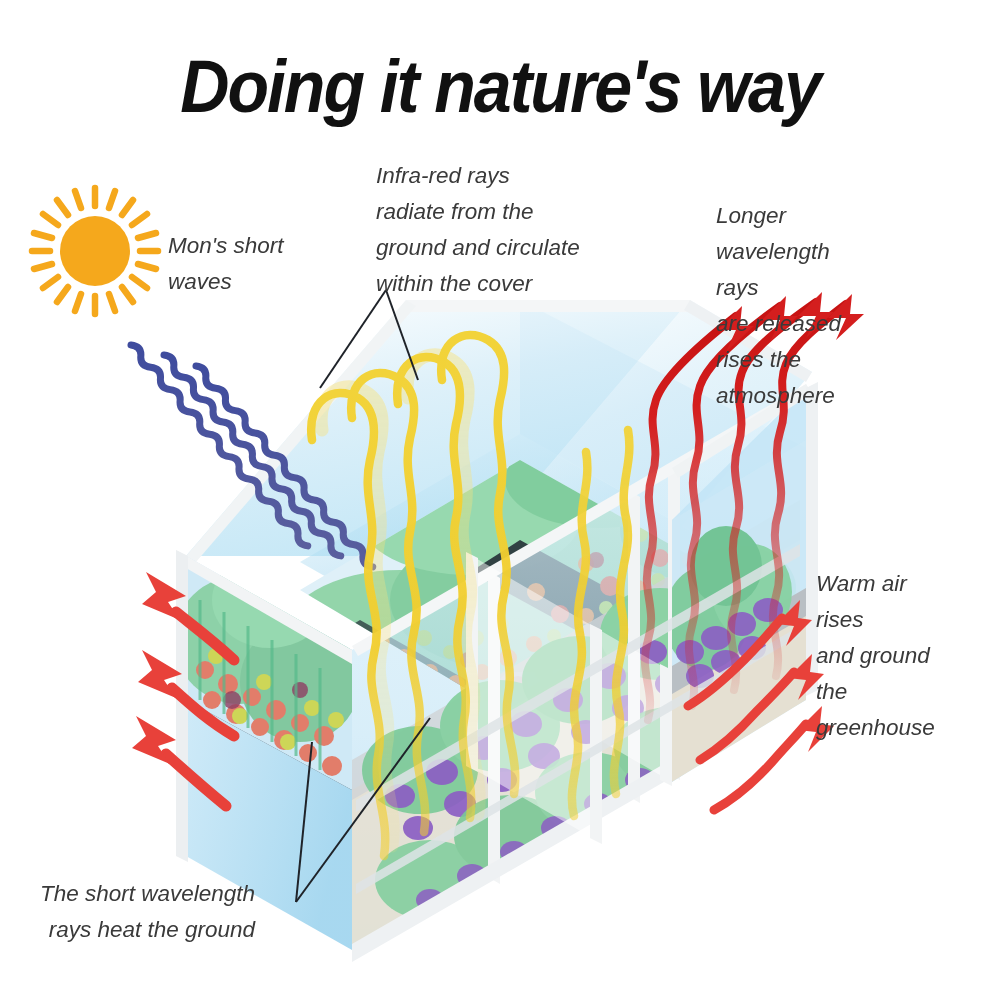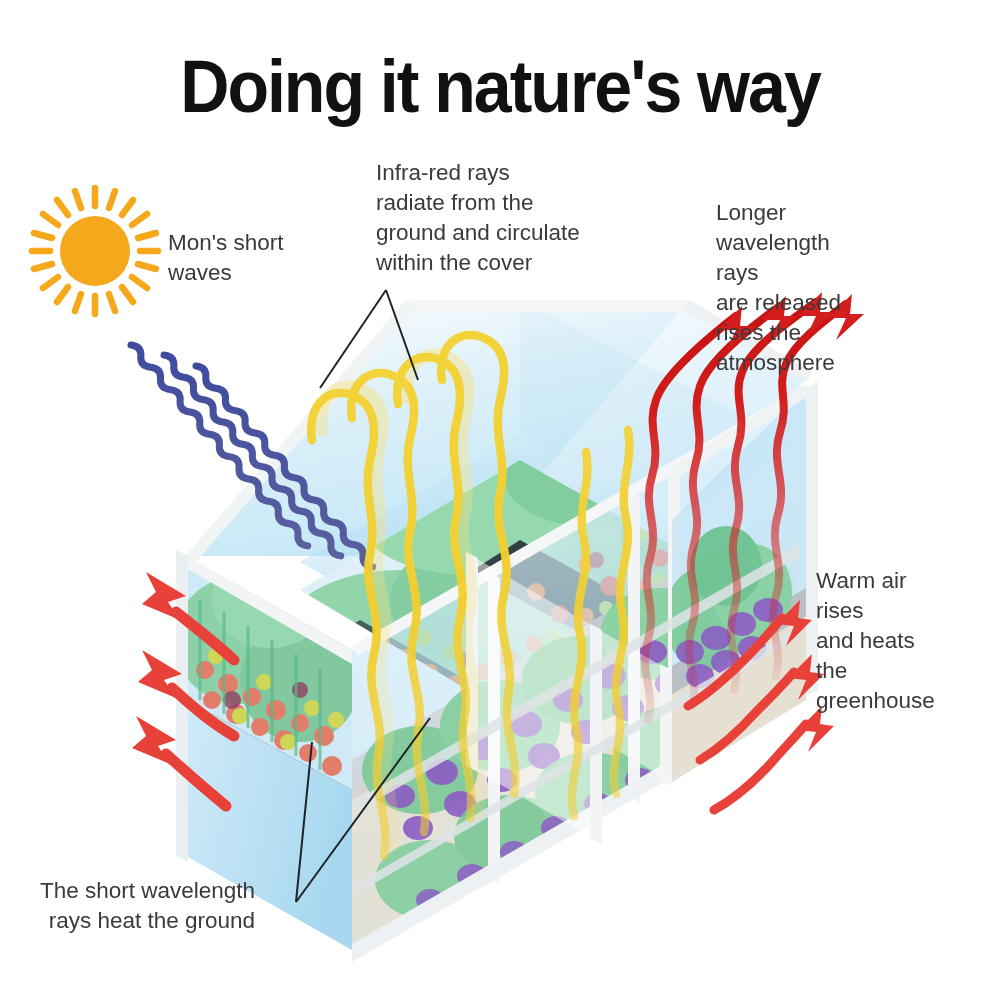--- a/index.html
+++ b/index.html
@@ -3,39 +3,39 @@
 <meta charset="utf-8">
 <style>
   html,body{margin:0;padding:0;}
   body{
     width:1000px;height:1000px;
     background:#ffffff;
     font-family:"Liberation Sans","DejaVu Sans",sans-serif;
     overflow:hidden;
     position:relative;
   }
-  #stage{position:absolute;inset:0;width:854px;height:1000px;}
+  #stage{position:absolute;inset:0;width:854px;height:1000px;font-style:italic;}
   .title{
     position:absolute;
     left:0;top:44px;width:1000px;
     text-align:center;
     font-family:"Liberation Sans","DejaVu Sans",sans-serif;
     font-weight:bold;
     font-size:74px;
     letter-spacing:-2.2px;
     color:#111111;
     transform:scaleX(0.92);
     transform-origin:50% 50%;
     white-space:nowrap;
   }
   .cap{
     position:absolute;
     color:#3a3a3a;
     font-size:22.5px;
-    line-height:30px;
+    line-height:36px;
     font-weight:400;
     white-space:pre-line;
   }
   #cap-sun{left:168px;top:228px;}
   #cap-infra{left:376px;top:158px;}
   #cap-longer{left:716px;top:198px;}
   #cap-warm{left:816px;top:566px;}
   #cap-short{left:40px;top:876px;text-align:right;}
   svg{position:absolute;left:0;top:0;}
 </style>
@@ -470,18 +470,18 @@
   <div class="cap" id="cap-sun">Mon's short
 waves</div>
   <div class="cap" id="cap-infra">Infra-red rays
 radiate from the
 ground and circulate
 within the cover</div>
   <div class="cap" id="cap-longer">Longer wavelength rays
 are released rises the
 atmosphere</div>
   <div class="cap" id="cap-warm">Warm air rises
-and heats the
+and ground the
 greenhouse</div>
   <div class="cap" id="cap-short">The short wavelength
 rays heat the ground</div>
 
 </div>
 
 </body></html>

